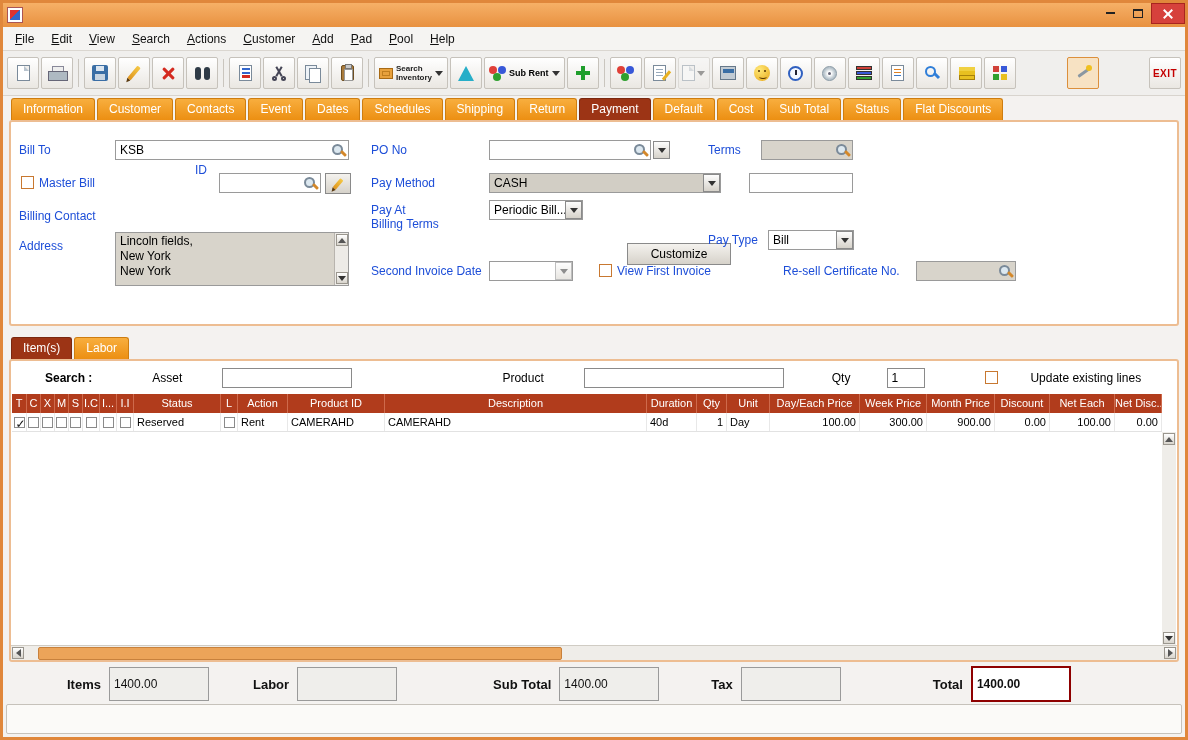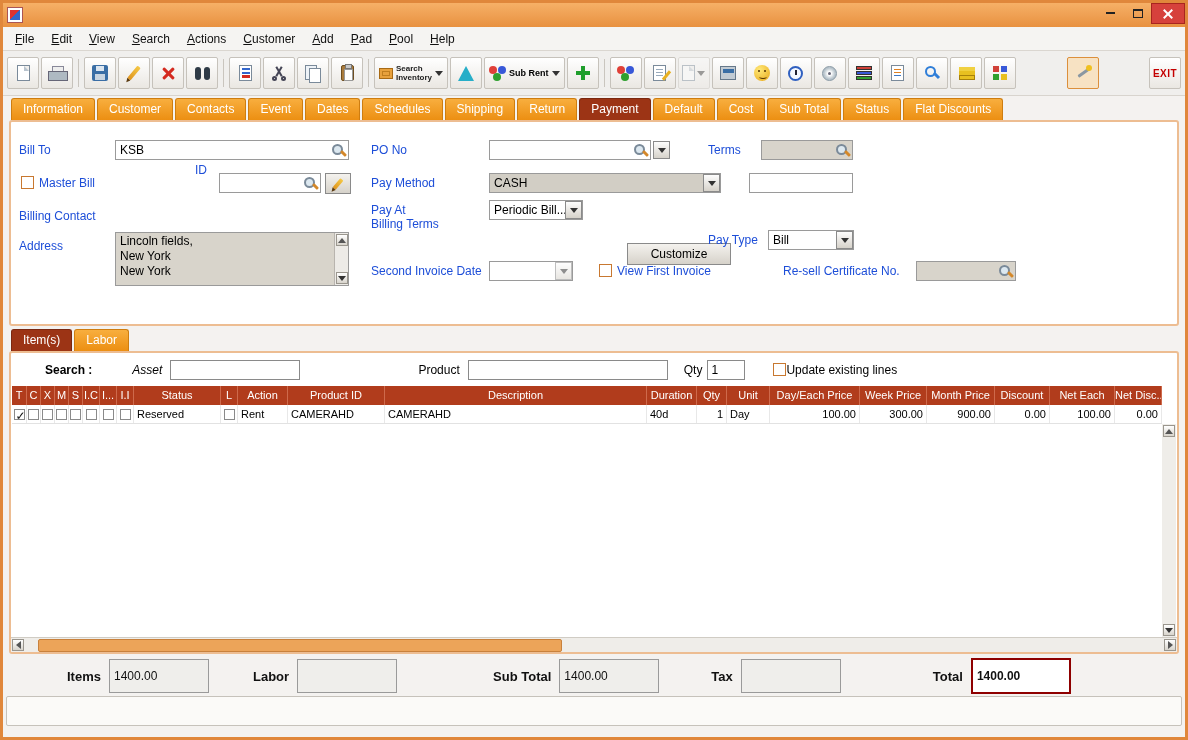--- a/index.html
+++ b/index.html
@@ -161,21 +161,21 @@
               display:flex; align-items:center; justify-content:center; position:absolute; }
   .addr { position:absolute; border:1px solid #9A9A9A; background:#D8D4CB; font-size:12px;
           padding:1px 16px 1px 4px; line-height:15px; }
   .vsb { position:absolute; right:0; top:0; bottom:0; width:14px; background:#EDEBE7; border-left:1px solid #B8B4AE;
          display:flex; flex-direction:column; justify-content:space-between; align-items:center; padding:1px 0; }
   .sbtn { width:12px; height:12px; background:linear-gradient(#FFF,#D8D4CC); border:1px solid #9A968E;
           display:flex; align-items:center; justify-content:center; }
 
   
   .itemspanel { flex:0 0 303px; height:303px; display:flex; flex-direction:column; overflow:hidden; }
-  .searchrow { height:33px; flex:0 0 33px; display:flex; align-items:center; font-size:12px; padding:0 10px; }
+  .searchrow { height:33px; flex:0 0 33px; display:flex; align-items:center; font-size:12px; padding:0 10px;gap:32px; }
   .searchrow input { height:20px; border:1px solid #8A8A8A; font-size:12px; padding:0 3px;
                      font-family:"Liberation Sans",sans-serif; }
   .grid { display:grid; grid-template-columns:15px 14px 14px 14px 14px 17px 17px 17px 87px 17px 50px 97px 262px 50px 30px 43px 90px 67px 68px 55px 65px 1fr; }
   .thead { background:#B13C1C; color:#fff; font-size:11px; height:19px; align-items:center; margin:0 15px 0 1px; }
   .thead > span { text-align:center; border-right:1px solid #CE6A4C; overflow:hidden; white-space:nowrap; line-height:19px; }
   .trow { height:19px; font-size:11px; align-items:center; border-bottom:1px solid #E2E2E2; margin:0 15px 0 1px; }
   .trow > span { border-right:1px solid #E8E8E8; overflow:hidden; white-space:nowrap; line-height:18px;
                  padding:0 3px; display:flex; align-items:center; height:100%; }
   .trow > span.num { justify-content:flex-end; }
   .trow > span.ctr { justify-content:center; padding:0; }
@@ -449,29 +449,29 @@
     </div>
     <span class="cb" style="position:absolute;left:588px;top:142px;"></span>
     <span class="lbl" style="left:606px;top:139px;">View First Invoice</span>
     <span class="lbl" style="left:772px;top:139px;">Re-sell Certificate No.</span>
     <div class="fld gray" style="left:905px;top:139px;width:100px;">
       <span class="val"></span>
         <span class="mag"></span>
     </div>
   </div>
 
-  <div class="tabs" style="margin-top:1px;">
+  <div class="tabs" style="margin-top:9px;">
     <span class="tab active">Item(s)</span>
     <span class="tab">Labor</span>
   </div>
 
   <div class="panel itemspanel">
     <div class="searchrow">
       <span style="font-weight:bold;margin-left:24px;">Search :</span>
-      <span style="margin-left:40px;font-style:italic;">Asset</span>
+      <span style="margin-left:28px;">Asset</span>
       <input style="width: 130px; margin-left: 8px;" value="">
       <span style="margin-left:118px;">Product</span>
       <input style="width: 200px; margin-left: 8px;" value="">
       <span style="margin-left:16px;">Qty</span>
       <input style="width: 38px; margin-left: 5px;" value="1">
       <span class="cb" style="margin-left:28px;"></span>
       <span style="margin-left:0;">Update existing lines</span>
     </div>
 
     <div class="grid thead">

